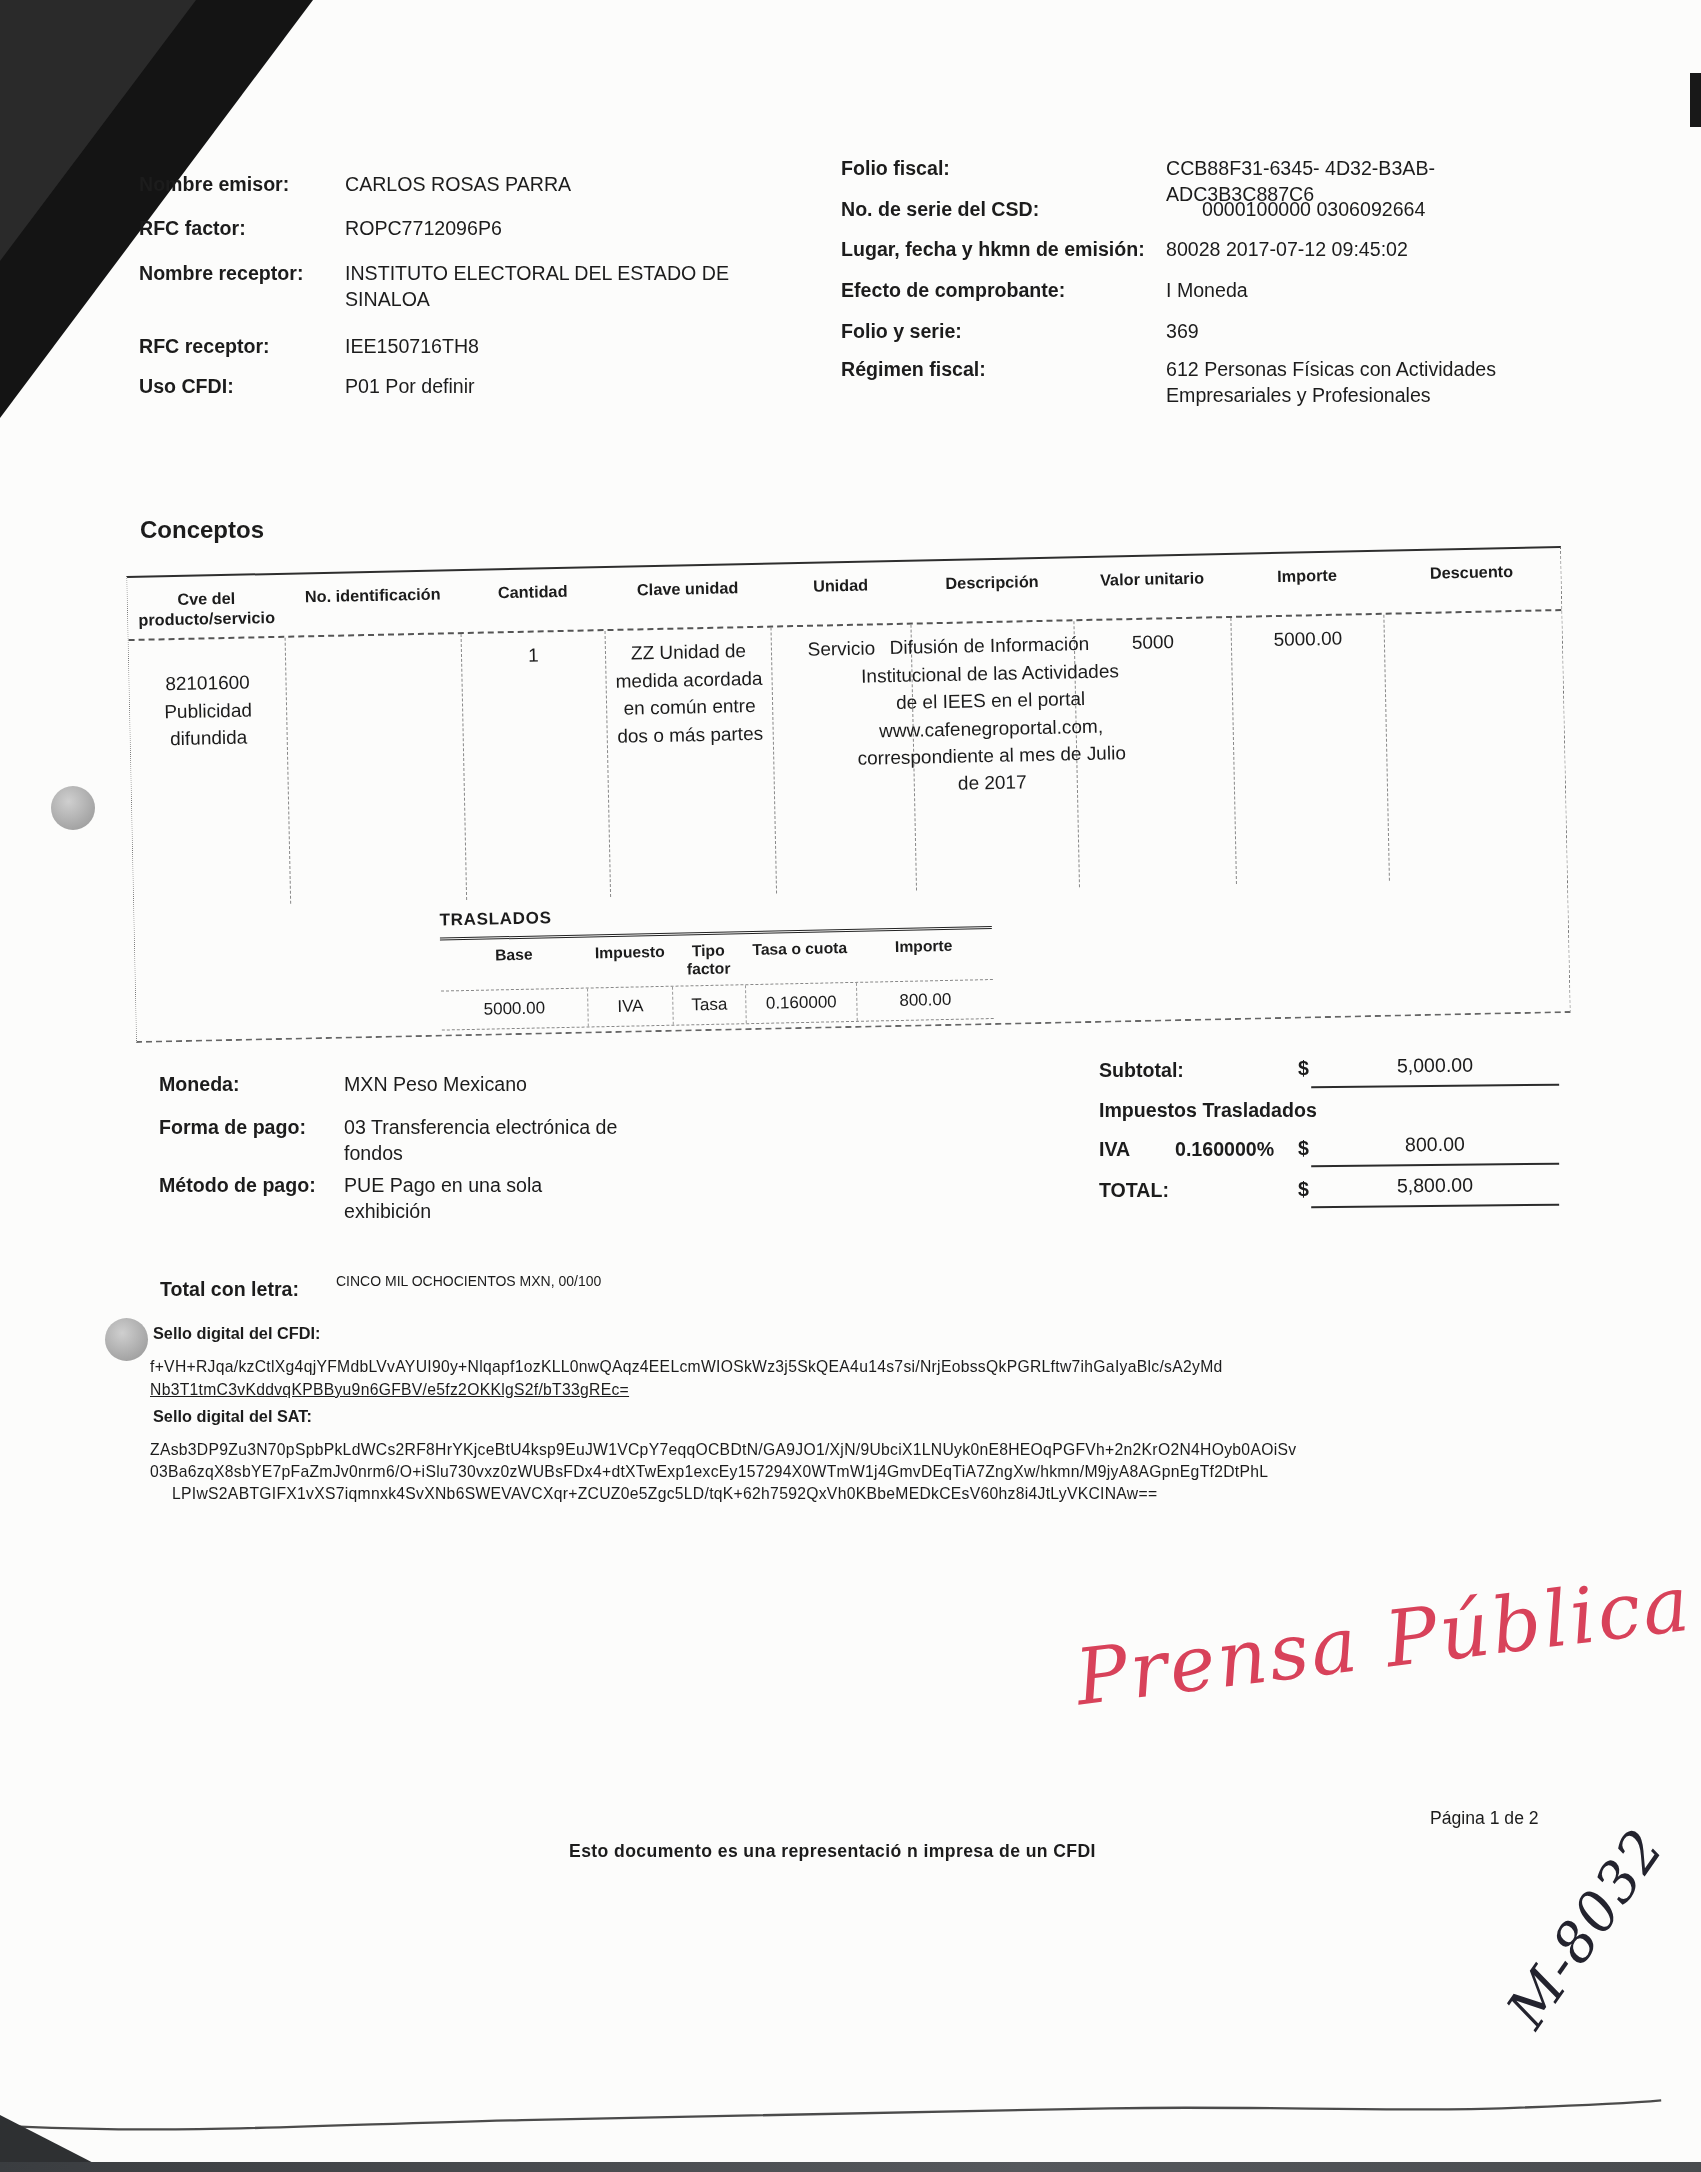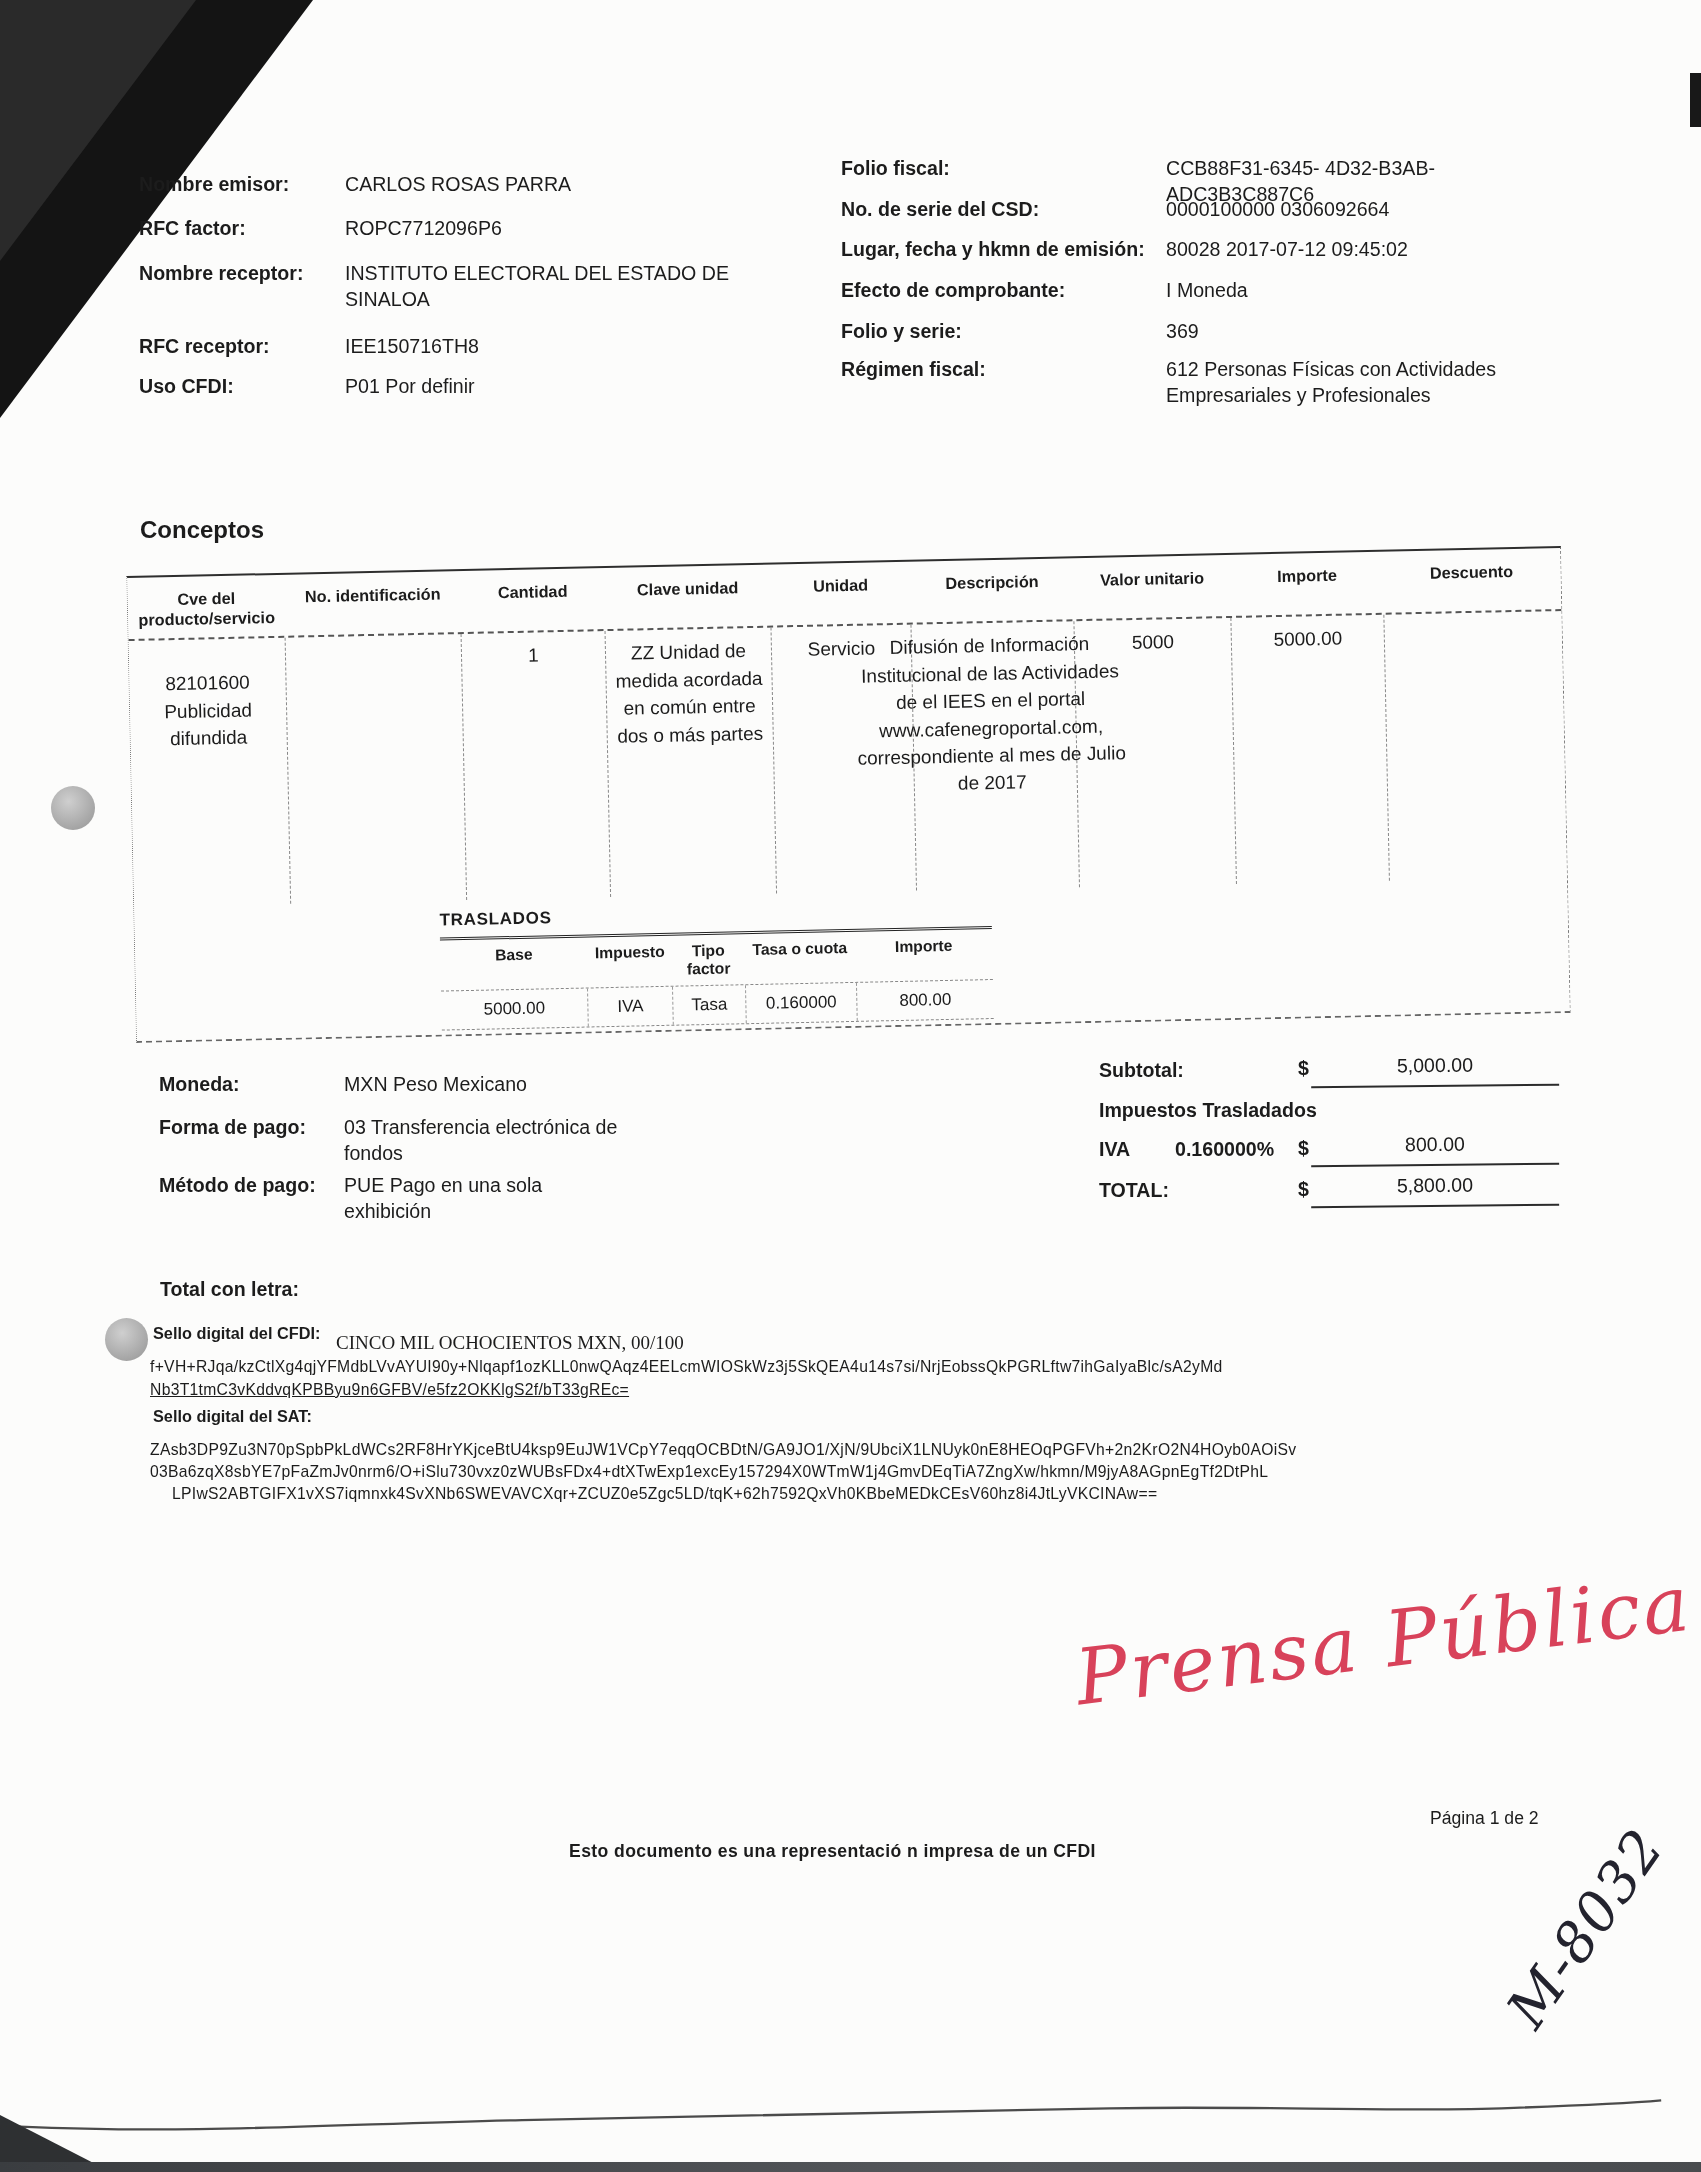--- a/index.html
+++ b/index.html
@@ -77,21 +77,21 @@
   .hole2{left:105px;top:1318px;width:43px;height:43px;}
   .bottom-bar{position:absolute;left:0;bottom:0;width:100%;height:9.8px;
     background:linear-gradient(to right,#3a3d40,#55585c 60%,#484b4e);}
   .corner-bl{position:absolute;left:0;top:2115px;width:111px;height:57px;
     clip-path:polygon(0 100%,100% 100%,0 0);background:#2e3032;}
   .scan-line{position:absolute;left:0;top:2086px;}
   
   .footer-note{position:absolute;left:569px;top:1841px;font-size:17.6px;font-weight:bold;letter-spacing:0.4px;}
   .page-num{position:absolute;left:1430px;top:1808px;font-size:17.6px;}
   .total-letra-label{position:absolute;left:160px;top:1278px;font-size:19.6px;font-weight:bold;}
-  .total-letra-value{position:absolute;left:336px;top:1332px;font-size:19px;font-family:Liberation Serif, serif;}
+  .total-letra-value{position:absolute;left:336px;top:1273px;font-size:14px;}
 </style>
 </head>
 <body>
 
 <div class="page">
 
   <div class="corner-tl"></div>
   <div class="corner-tl-inner"></div>
   <div class="edge-tr"></div>
   <div class="hole hole1"></div>
@@ -115,21 +115,21 @@
   </div>
   <div class="kv kv-left" style="left:139px;top:373px;">
     <span class="lbl">Uso CFDI:</span>
     <span class="val">P01 Por definir</span>
   </div>
 
   <div class="kv kv-right" style="left:841px;top:155px;">
     <span class="lbl">Folio fiscal:</span>
     <span class="val">CCB88F31-6345- 4D32-B3AB-ADC3B3C887C6</span>
   </div>
-  <div class="kv kv-right" style="left:841px;top:196px;">
+  <div class="kv kv-right" style="left:841px;top:196px;gap:36px;">
     <span class="lbl">No. de serie del CSD:</span>
     <span class="val">0000100000 0306092664</span>
   </div>
   <div class="kv kv-right" style="left:841px;top:236px;">
     <span class="lbl">Lugar, fecha y hkmn de emisión:</span>
     <span class="val">80028 2017-07-12 09:45:02</span>
   </div>
   <div class="kv kv-right" style="left:841px;top:277px;">
     <span class="lbl">Efecto de comprobante:</span>
     <span class="val">I Moneda</span>

